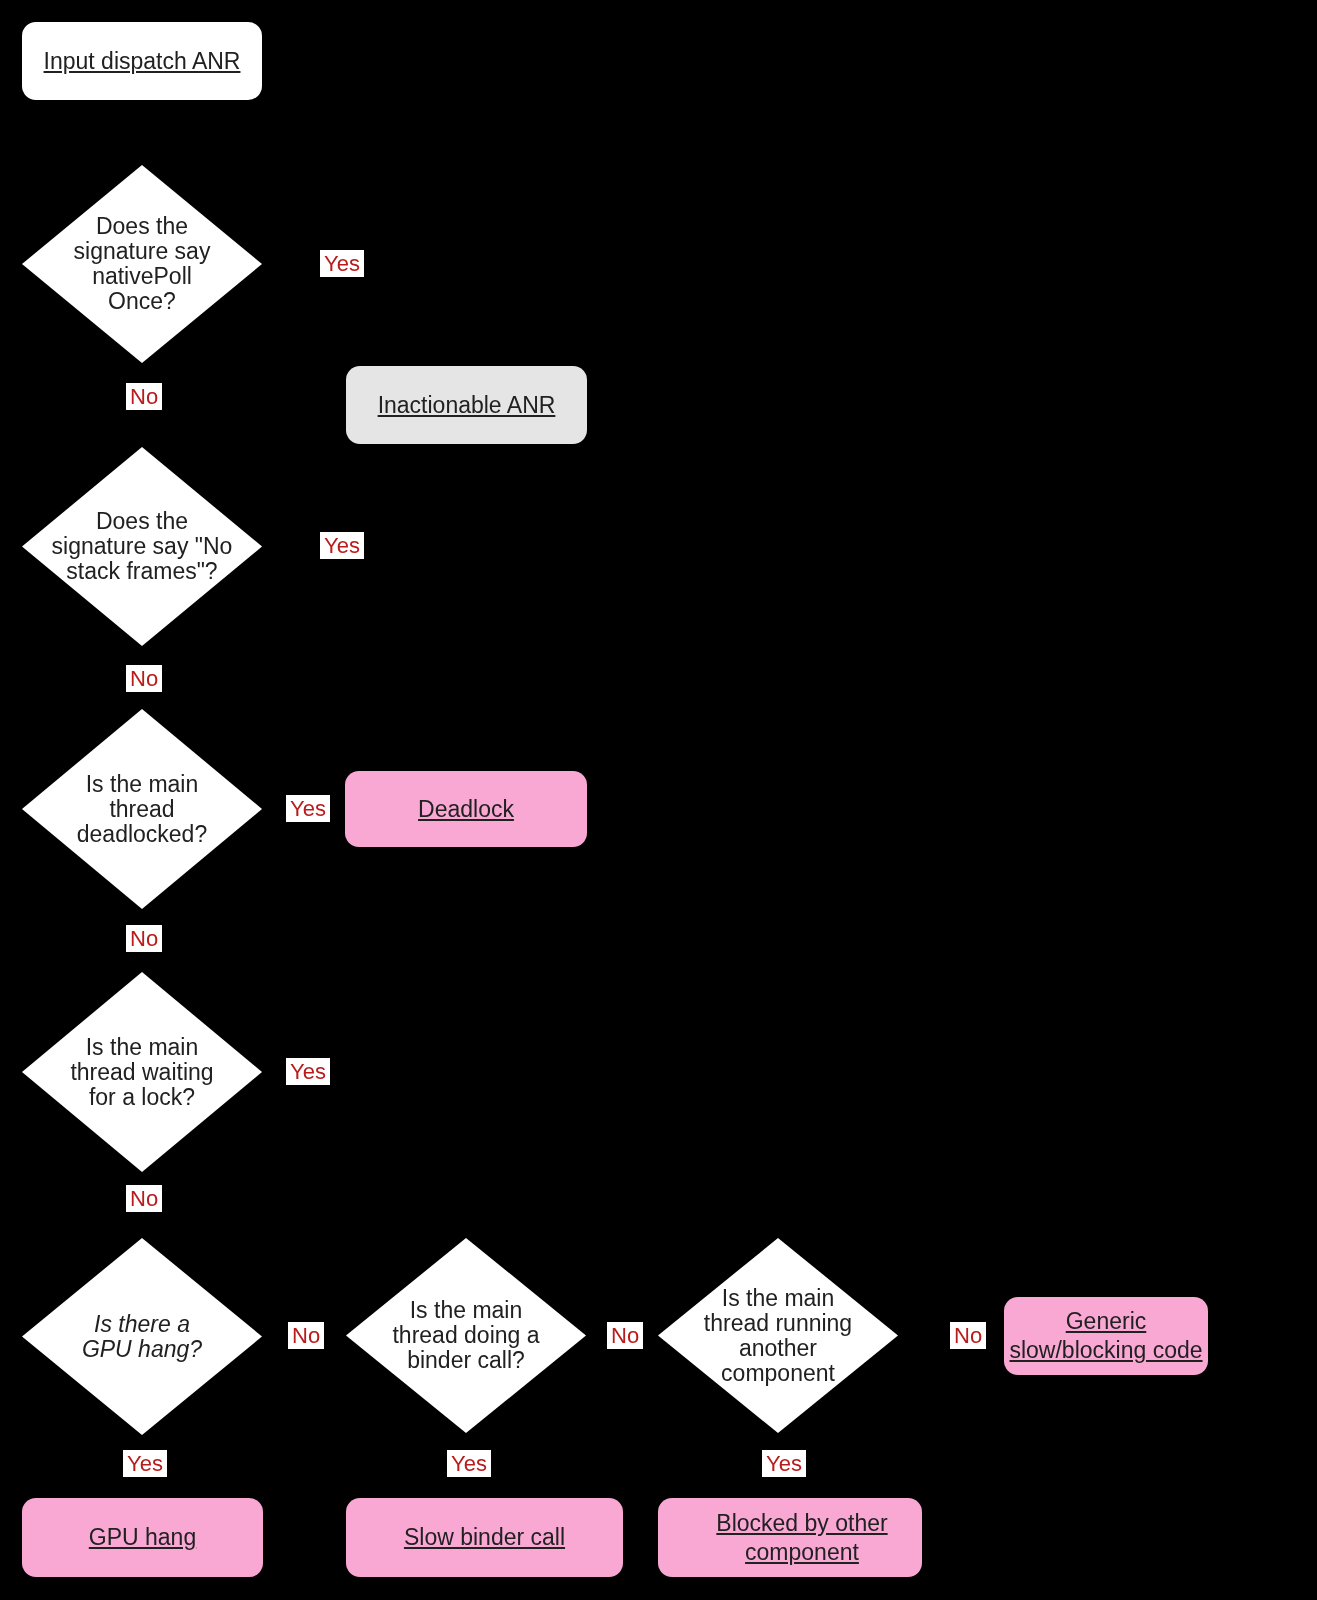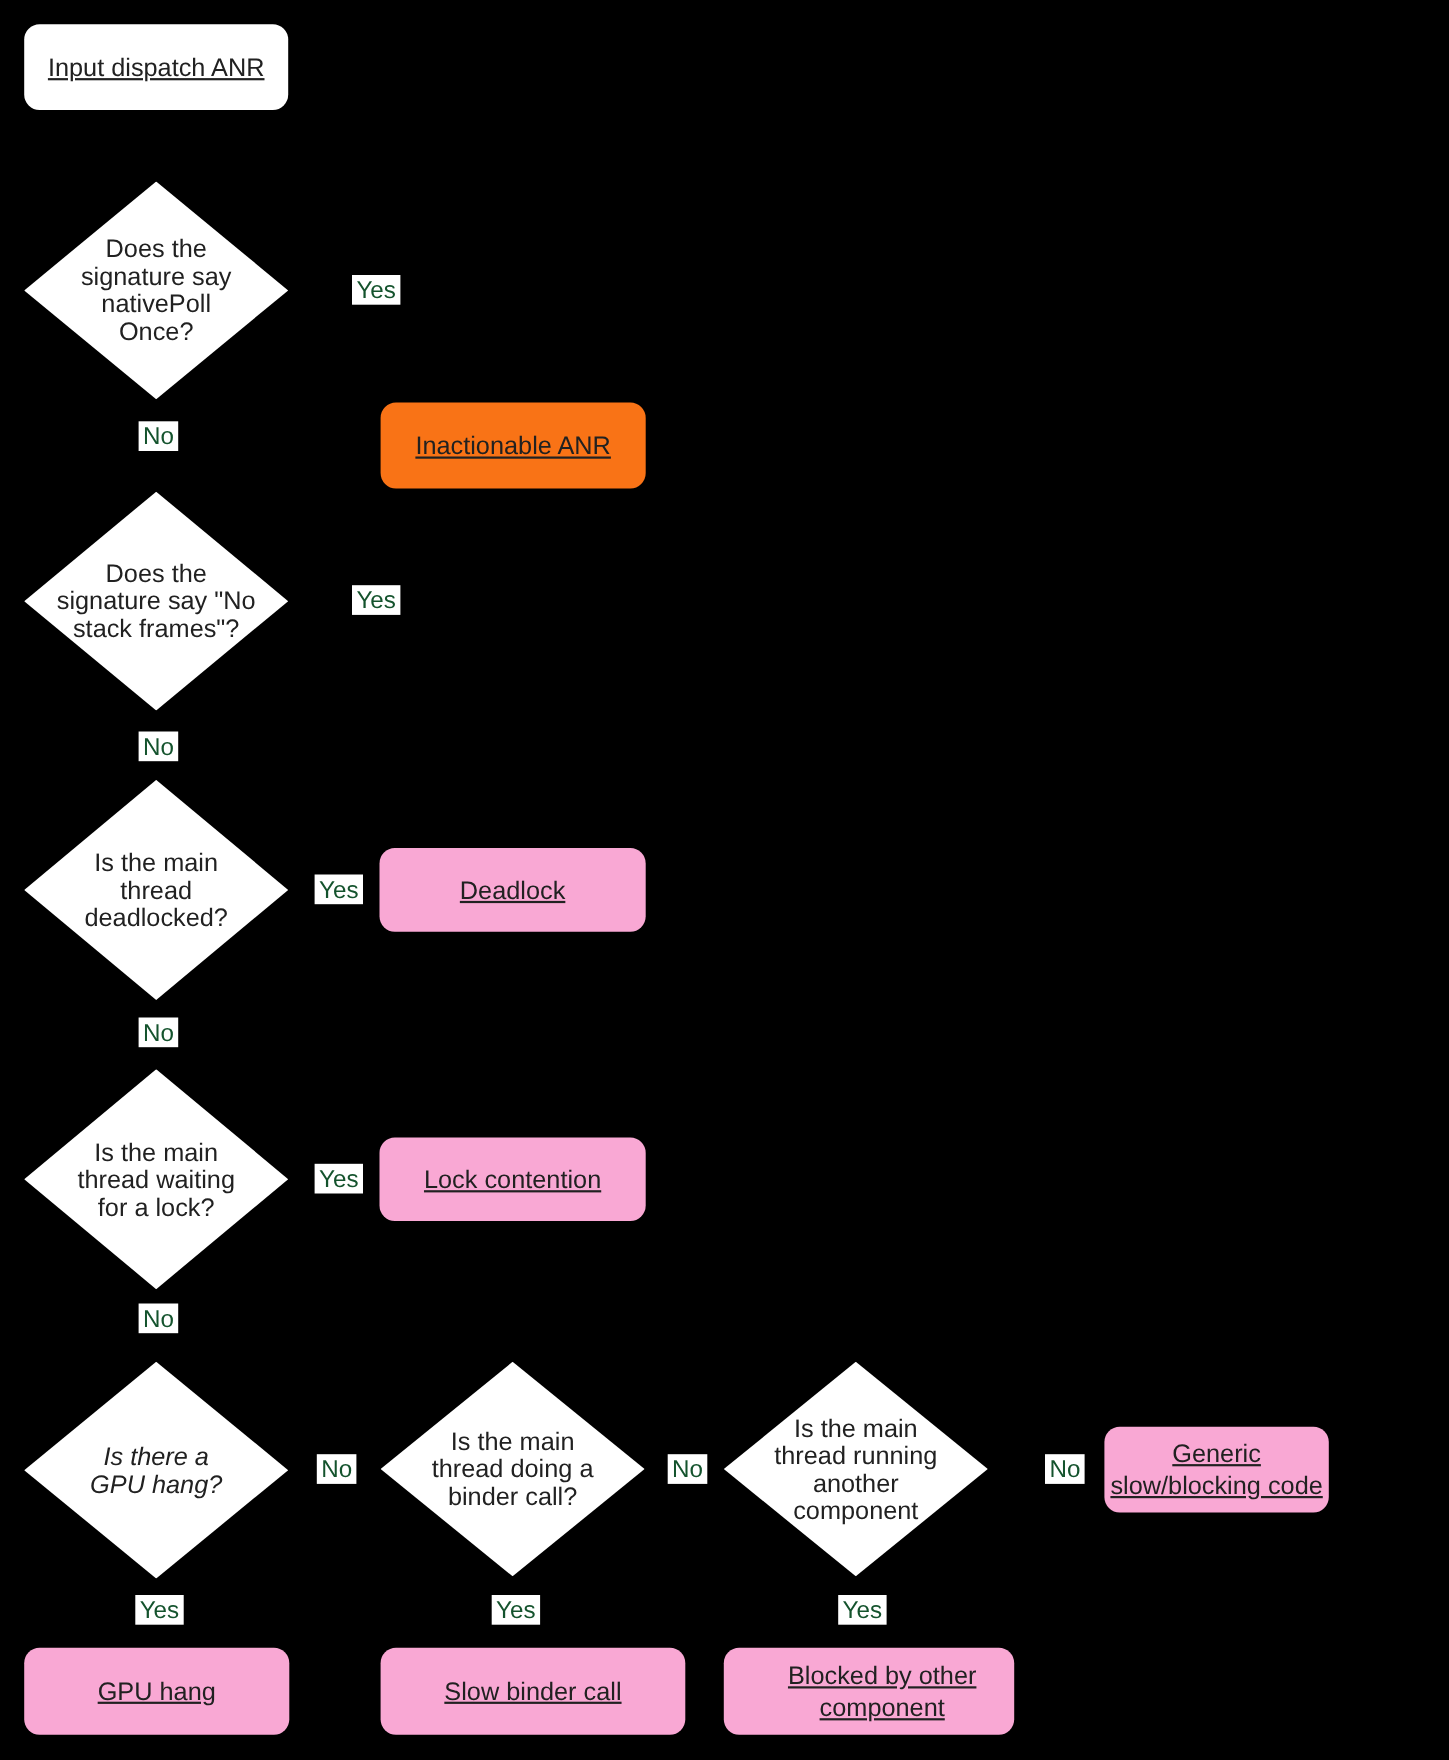--- a/index.html
+++ b/index.html
@@ -25,21 +25,21 @@
     font-size: 23px;
     line-height: 29px;
     white-space: pre-line;
     text-decoration: underline;
   }
   .box {
     border-radius: 14px;
   }
   .box.white  { background: #ffffff; }
   .box.green  { background: #f9a8d4; }
-  .box.pink   { background: #f97316; }
+  .box.pink   { background: #e5e5e5; }
   .diamond {
     position: absolute;
   }
   .diamond svg {
     position: absolute;
     left: 0; top: 0;
     width: 100%; height: 100%;
     display: block;
   }
   .diamond .txt {
@@ -49,21 +49,21 @@
     align-items: center;
     justify-content: center;
     text-align: center;
     font-size: 23px;
     line-height: 25px;
     white-space: pre-line;
   }
   .chip {
     position: absolute;
     background: #ffffff;
-    color: #14532d;
+    color: #b91c1c;
     font-size: 22px;
     line-height: 27px;
     padding: 0 4px;
     white-space: nowrap;
   }
 </style>
 </head>
 <body>
 
 <div class="canvas">
@@ -109,21 +109,20 @@
 
   <div class="diamond" style="left:22px; top:972px; width:240px; height:200px;">
     <svg viewBox="0 0 100 100" preserveAspectRatio="none">
       <polygon points="50,0 100,50 50,100 0,50" fill="#ffffff"></polygon>
     </svg>
     <div class="txt">Is the main
 thread waiting
 for a lock?</div>
   </div>
   <div class="chip" style="left:286px; top:1058px;">Yes</div>
-  <div class="node box green" style="left:345px; top:1034px; width:242px; height:76px;">Lock contention</div>
   <div class="chip" style="left:126px; top:1185px;">No</div>
 
   <div class="diamond" style="left:22px; top:1238px; width:240px; height:197px;font-style:italic;">
     <svg viewBox="0 0 100 100" preserveAspectRatio="none">
       <polygon points="50,0 100,50 50,100 0,50" fill="#ffffff"></polygon>
     </svg>
     <div class="txt">Is there a
 GPU hang?</div>
   </div>
   <div class="chip" style="left:288px; top:1322px;">No</div>

